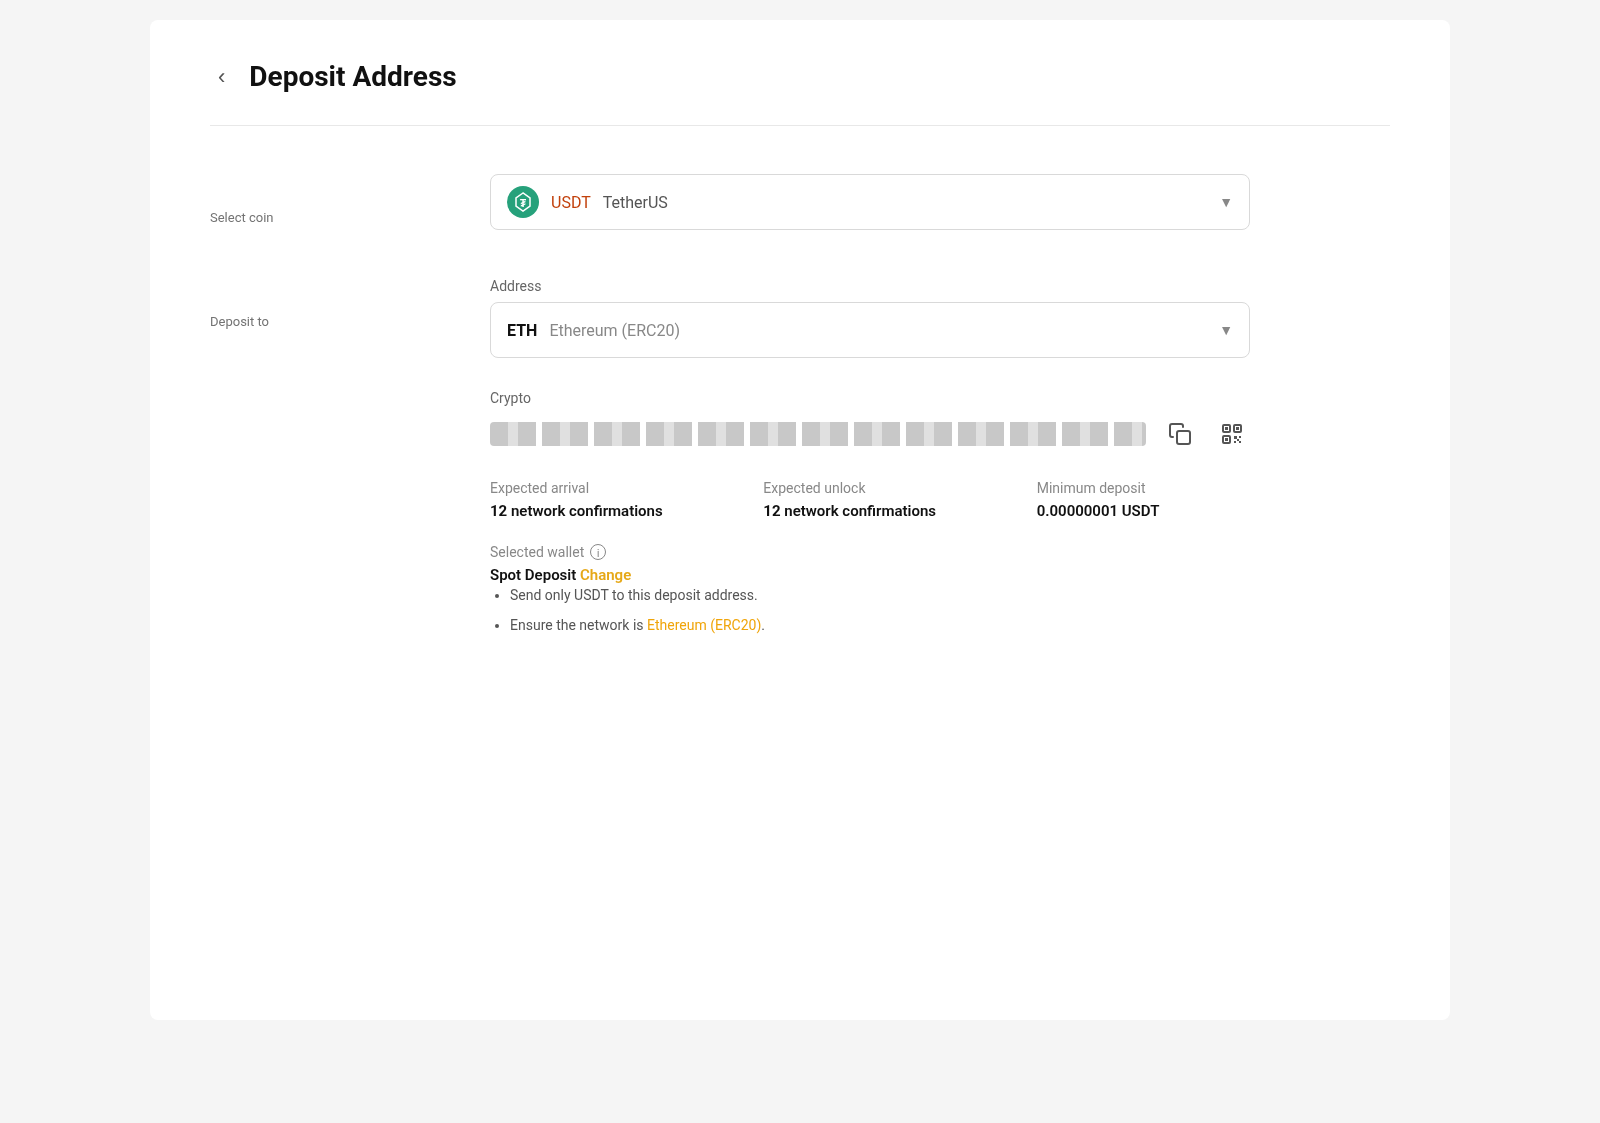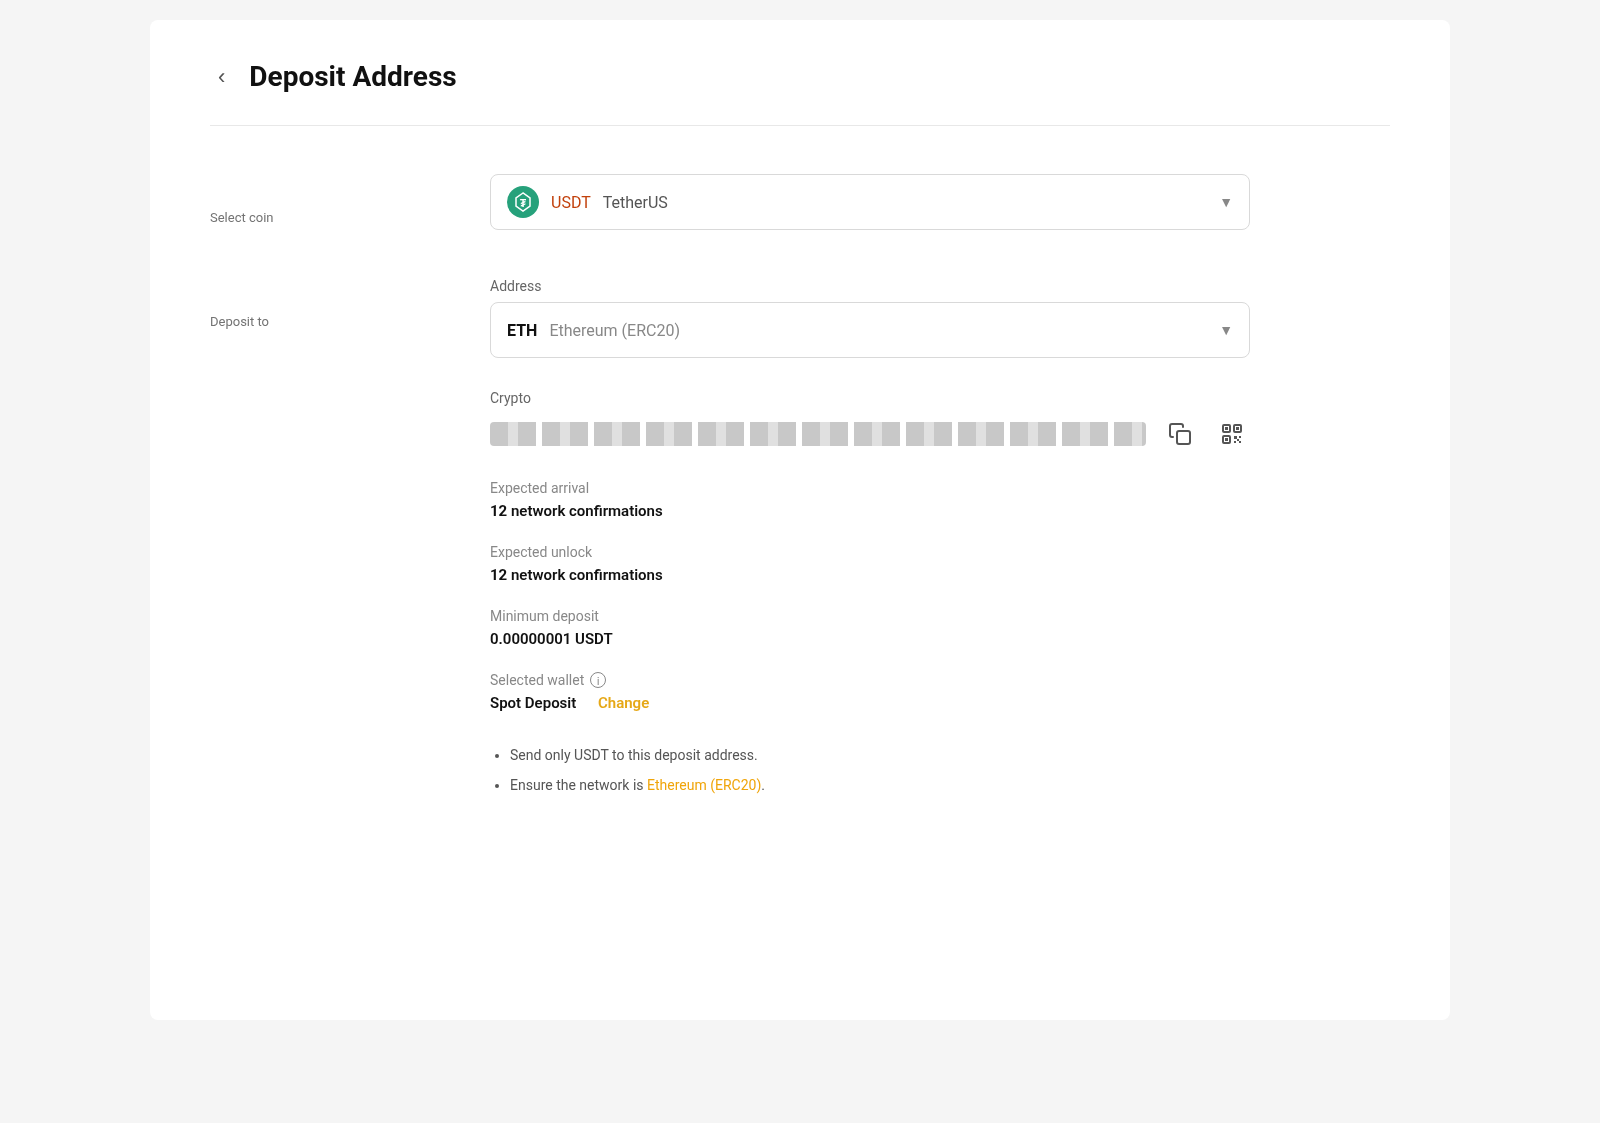--- a/index.html
+++ b/index.html
@@ -189,21 +189,21 @@
     }
 
     .icon-btn svg {
       width: 24px;
       height: 24px;
     }
 
     
     .info-grid {
       display: grid;
-      grid-template-columns: 1fr;
+      grid-template-columns: 1fr 1fr 1fr;
       gap: 24px 60px;
       margin-top: 28px;
     }
 
     .info-item {}
 
     .info-item-label {
       font-size: 14px;
       color: #888;
       margin-bottom: 6px;
@@ -219,40 +219,38 @@
     }
 
     .info-item-value .num {
       font-weight: 700;
     }
 
     .change-link {
       color: #e6a817;
       cursor: pointer;
       font-weight: 600;
-      margin-left: 18px;
     }
 
     .info-icon {
       display: inline-flex;
       align-items: center;
       justify-content: center;
       width: 16px;
       height: 16px;
       border: 1px solid #888;
       border-radius: 50%;
       font-size: 11px;
       color: #888;
       cursor: pointer;
       flex-shrink: 0;
     }
 
     
     .notes-list {
-      margin-top: 32px;
       list-style: disc;
       padding-left: 20px;
     }
 
     .notes-list li {
       font-size: 14px;
       color: #555;
       margin-bottom: 8px;
       line-height: 1.6;
     }

